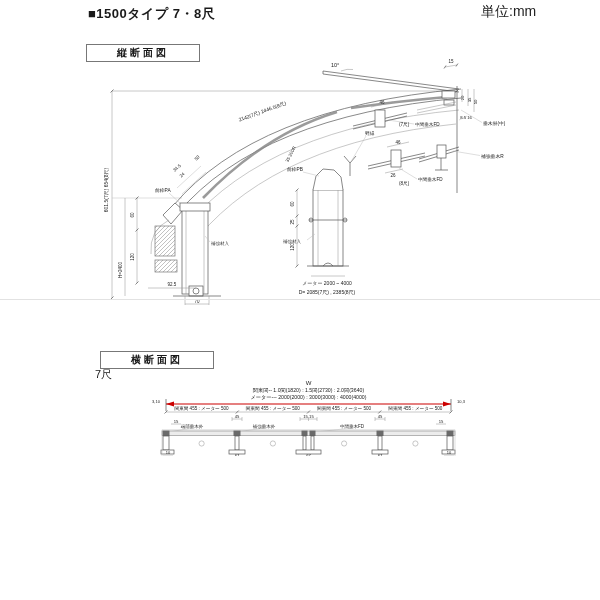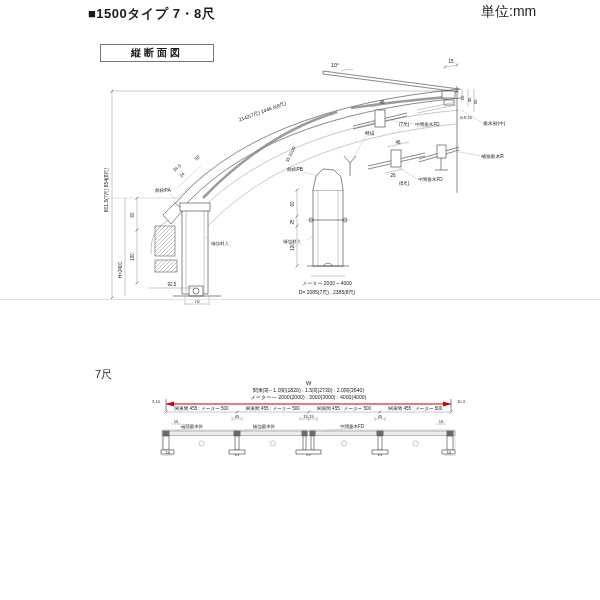--- a/index.html
+++ b/index.html
@@ -3,21 +3,21 @@
 <meta charset="utf-8">
 <style>
   html,body{margin:0;padding:0;background:#fff;}
   .page{position:relative;width:600px;height:456px;background:#fff;overflow:hidden;
         font-family:"Liberation Sans",sans-serif;color:#1a1a1a;text-align:right;}
   .title{position:absolute;left:88px;top:5px;font-size:13px;font-weight:bold;letter-spacing:.5px;}
   .unit{position:absolute;left:481px;top:3px;font-size:14px;color:#222;}
   .secbox{position:absolute;width:112px;height:16px;border:1.4px solid #777;
           display:flex;align-items:center;justify-content:center;
           font-size:10px;font-weight:bold;letter-spacing:3px;background:#fff;}
-  .secbox.b1{left:100px;top:44px;}
+  .secbox.b1{left:86px;top:44px;}
   .secbox.b2{left:100px;top:351px;}
   .sizelbl{position:absolute;left:95px;font-size:11px;font-weight:normal;}
   .sz7{top:367px;} .sz8{top:492px;margin-top:12px;}
   .divider{position:absolute;left:0;top:299px;width:600px;height:1px;background:#e2e2e2;}
   svg{position:absolute;}
   svg text{fill:#222;font-family:"Liberation Sans",sans-serif;}
   .ln{stroke:#555;stroke-width:.7;fill:none;}
   .lt{stroke:#9a9a9a;stroke-width:.55;fill:none;}
   .ft{stroke:#bdbdbd;stroke-width:.5;fill:none;}
   .arc{stroke:#6b6b6b;stroke-width:.8;fill:none;}
@@ -200,20 +200,23 @@
     <text x="112" y="244.5" font-size="4.5" text-anchor="middle">70</text>
     <text x="202" y="113" font-size="4.8">前枠PB</text>
     <text transform="translate(209,146) rotate(-90)" font-size="4.5" text-anchor="middle">60</text>
     <text transform="translate(209,164) rotate(-90)" font-size="4.5" text-anchor="middle">25</text>
     <text transform="translate(209,189) rotate(-90)" font-size="4.5" text-anchor="middle">120</text>
     <text x="198" y="185" font-size="4.5">補強材入</text>
     <text x="242" y="227" font-size="5" text-anchor="middle">メーター 2000 ~ 4000</text>
     <text x="242" y="236" font-size="5" text-anchor="middle">D= 2085(7尺) , 2385(8尺)</text>
   </svg>
 
+  <div class="secbox b2">
+    <span>横断面図</span>
+  </div>
 
   <div class="sizelbl sz7">7尺</div>
 
   <svg style="left:148px;top:378px;" width="320" height="100" viewBox="0 0 320 100">
     <g>
       <line class="red" x1="18" y1="26" x2="303" y2="26"></line>
       <polygon class="redf" points="18,26 26,23.4 26,28.6"></polygon>
       <polygon class="redf" points="303,26 295,23.4 295,28.6"></polygon>
       <line class="ln" x1="18" y1="21" x2="18" y2="33"></line>
       <line class="ln" x1="303" y1="21" x2="303" y2="33"></line>

